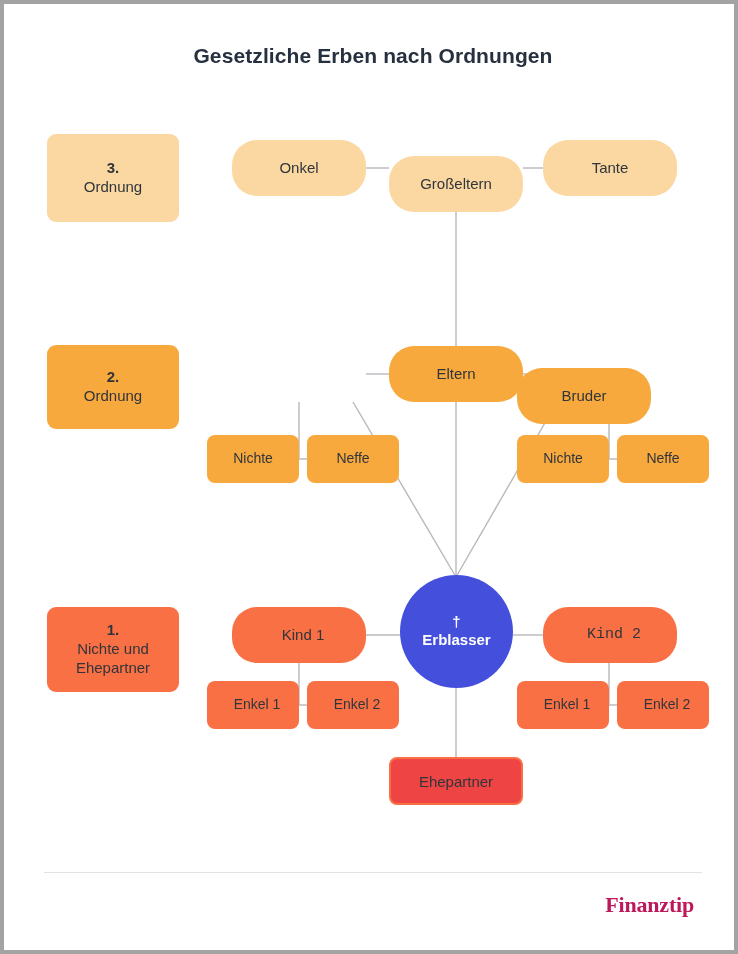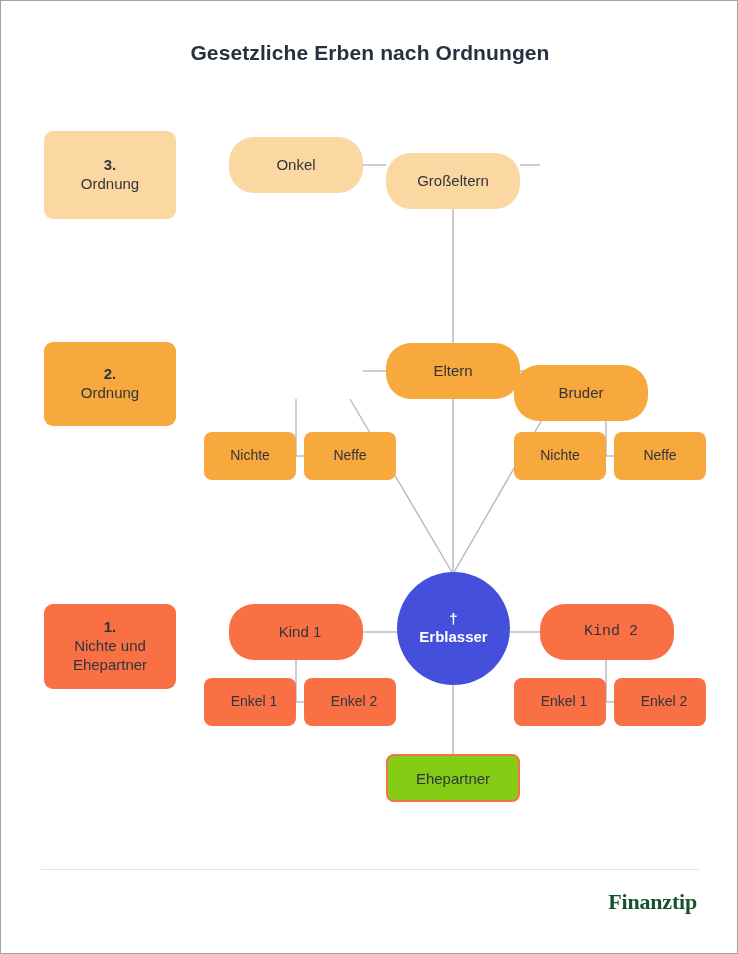--- a/index.html
+++ b/index.html
@@ -11,21 +11,21 @@
   body {
     font-family: "Liberation Sans", sans-serif;
     -webkit-font-smoothing: antialiased;
   }
 
   #page {
     position: relative;
     width: 738px;
     height: 954px;
     background: #ffffff;
-    border: 1px solid #a3a3a3;
+    border: 4px solid #a3a3a3;
     box-sizing: border-box;
     overflow: hidden;
   }
 
   
   .title {
     position: absolute;
     left: 0;
     top: 40px;
     width: 738px;
@@ -114,21 +114,21 @@
     font-size: 15px;
     line-height: 1.1;
   }
 
   
   .spouse {
     position: absolute;
     width: 134px;
     height: 48px;
     box-sizing: border-box;
-    background: #84cc16;
+    background: #ef4444;
     border: 2px solid #f97044;
     border-radius: 8px;
     display: flex;
     align-items: center;
     justify-content: center;
     color: #31353b;
     font-size: 15px;
     z-index: 2;
   }
 
@@ -141,21 +141,21 @@
     height: 1px;
     background: #e2e2e6;
   }
   .brand {
     position: absolute;
     right: 40px;
     top: 888px;
     font-family: "Liberation Serif", serif;
     font-weight: bold;
     font-size: 22px;
-    color: #14532d;
+    color: #be185d;
     letter-spacing: -0.2px;
   }
 </style>
 </head>
 <body>
 
 <div id="page">
 
   <div class="title">Gesetzliche Erben nach Ordnungen</div>
 
@@ -201,20 +201,21 @@
     <span class="txt">Ordnung</span>
   </div>
 
   <div class="node order-label tier1" style="left:43px; top:603px; height:85px;">
     <span class="num">1.</span>
     <span class="txt">Nichte und Ehepartner</span>
   </div>
 
   <div class="node wide tier3" style="left:228px; top:136px;">Onkel</div>
   <div class="node wide tier3" style="left:385px; top:136px;margin-top:16px;">Großeltern</div>
+  <div class="node wide tier3" style="left:539px; top:136px;">Tante</div>
 
   <div class="node wide tier2" style="left:385px; top:342px;">Eltern</div>
   <div class="node wide tier2" style="left:513px; top:342px;margin-top:22px;">Bruder</div>
 
   <div class="node small tier2" style="left:203px; top:431px;">Nichte</div>
   <div class="node small tier2" style="left:303px; top:431px;">Neffe</div>
   <div class="node small tier2" style="left:513px; top:431px;">Nichte</div>
   <div class="node small tier2" style="left:613px; top:431px;">Neffe</div>
 
   <div class="node wide tier1" style="left:228px; top:603px;">Kind 1</div>

